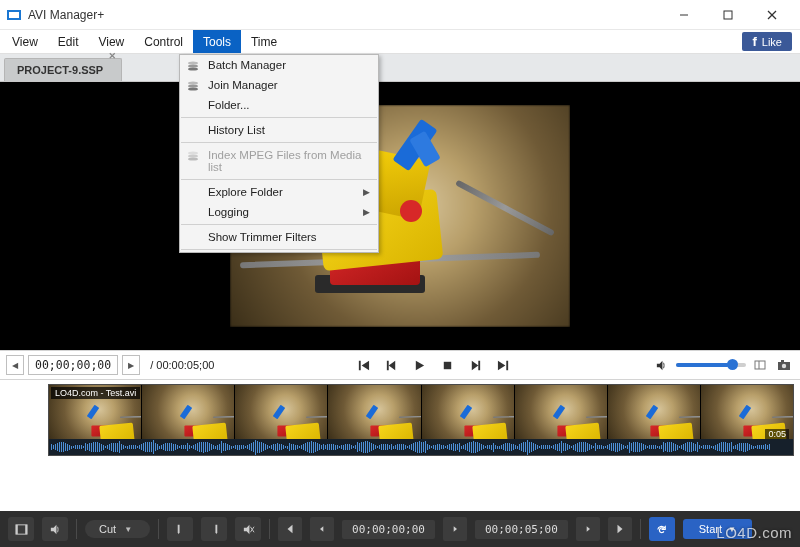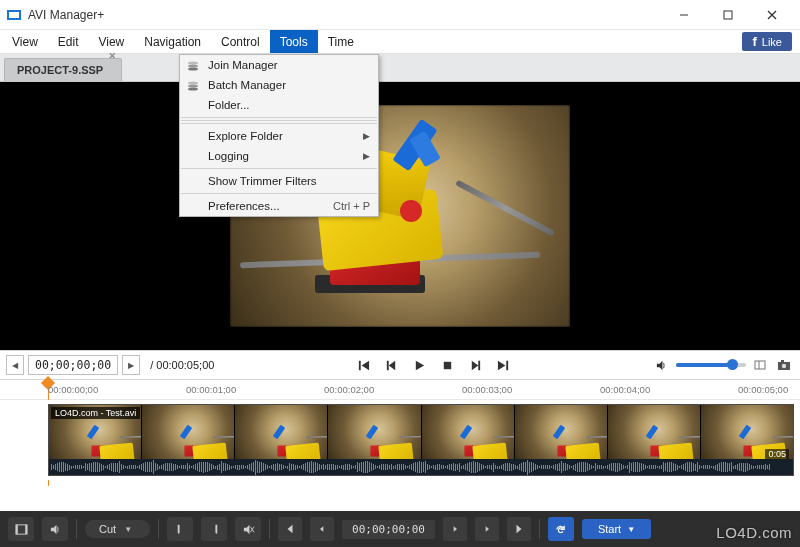--- a/index.html
+++ b/index.html
@@ -120,21 +120,20 @@
         <line x1="1" y1="1" x2="9" y2="9" stroke="#333" stroke-width="1.2"></line>
         <line x1="9" y1="1" x2="1" y2="9" stroke="#333" stroke-width="1.2"></line>
       </svg>
     </div>
 </div>
 
 <div class="menubar">
   <div class="menu-item">View</div>
   <div class="menu-item">Edit</div>
   <div class="menu-item">View</div>
-  <div class="menu-item">Navigation</div>
   <div class="menu-item">Control</div>
   <div class="menu-item active">Tools</div>
   <div class="menu-item">Time</div>
   <span class="spacer"></span>
   <div class="fb-like">
     <span class="f">f</span>
     <span>Like</span>
   </div>
 </div>
 
@@ -162,55 +161,64 @@
 
 <div class="dropdown">
   <div class="dd-item">
     <span class="dd-icon">
         <svg viewBox="0 0 14 14">
           <ellipse cx="7" cy="4" rx="5" ry="1.6" fill="#bbb"></ellipse>
           <ellipse cx="7" cy="7" rx="5" ry="1.6" fill="#999"></ellipse>
           <ellipse cx="7" cy="10" rx="5" ry="1.6" fill="#777"></ellipse>
         </svg>
       </span>
-    <span>Join Manager</span>
+    <span>Batch Manager</span>
   </div>
   <div class="dd-item">
     <span class="dd-icon">
         <svg viewBox="0 0 14 14">
           <ellipse cx="7" cy="4" rx="5" ry="1.6" fill="#bbb"></ellipse>
           <ellipse cx="7" cy="7" rx="5" ry="1.6" fill="#999"></ellipse>
           <ellipse cx="7" cy="10" rx="5" ry="1.6" fill="#777"></ellipse>
         </svg>
       </span>
-    <span>Batch Manager</span>
+    <span>Join Manager</span>
   </div>
   <div class="dd-item">
       <span>Folder...</span>
     </div>
   <div class="dd-sep"></div>
+  <div class="dd-item">
+      <span>History List</span>
+    </div>
   <div class="dd-sep"></div>
+  <div class="dd-item disabled">
+    <span class="dd-icon">
+        <svg viewBox="0 0 14 14">
+          <ellipse cx="7" cy="4" rx="5" ry="1.6" fill="#ddd"></ellipse>
+          <ellipse cx="7" cy="7" rx="5" ry="1.6" fill="#ccc"></ellipse>
+          <ellipse cx="7" cy="10" rx="5" ry="1.6" fill="#bbb"></ellipse>
+        </svg>
+      </span>
+    <span>Index MPEG Files from Media list</span>
+  </div>
   <div class="dd-sep"></div>
   <div class="dd-item">
       <span>Explore Folder</span>
       <span class="arrow">▶</span>
     </div>
   <div class="dd-item">
       <span>Logging</span>
       <span class="arrow">▶</span>
     </div>
   <div class="dd-sep"></div>
   <div class="dd-item">
       <span>Show Trimmer Filters</span>
     </div>
   <div class="dd-sep"></div>
-  <div class="dd-item">
-      <span>Preferences...</span>
-      <span class="shortcut">Ctrl + P</span>
-    </div>
 </div>
 
 <div class="transport">
   <div class="spinbtn">◀</div>
   <div class="time-box">00;00;00;00</div>
   <div class="spinbtn">▶</div>
   <span style="margin-left:6px;">/ 00:00:05;00</span>
   <div class="center">
     <div class="pbtn">
         <svg viewBox="0 0 14 14">
@@ -264,32 +272,20 @@
   <div class="ibtn">
       <svg viewBox="0 0 14 14" width="14" height="14">
         <rect x="1" y="4" width="12" height="8" fill="#555"></rect>
         <circle cx="7" cy="8" r="2.2" fill="#ddd"></circle>
         <rect x="4" y="2" width="3" height="2" fill="#555"></rect>
       </svg>
     </div>
 </div>
 
 <div class="timeline-wrap">
-  <div class="timeline-ruler">
-    <div class="playhead">
-        <div class="diamond"></div>
-        <div class="line"></div>
-      </div>
-    <span class="ruler-tick" style="left:48px">00:00:00;00</span>
-    <span class="ruler-tick" style="left:186px">00:00:01;00</span>
-    <span class="ruler-tick" style="left:324px">00:00:02;00</span>
-    <span class="ruler-tick" style="left:462px">00:00:03;00</span>
-    <span class="ruler-tick" style="left:600px">00:00:04;00</span>
-    <span class="ruler-tick" style="left:738px">00:00:05;00</span>
-  </div>
   <div class="clip-row">
     <div class="clip">
       <div class="clip-label">LO4D.com - Test.avi</div>
       <div class="clip-dur">0:05</div>
       <div class="thumbs" id="thumbs">
           <div class="th">
             <div class="bgblur" style="filter:blur(.5px)"></div>
             <div class="obj o-gray" style="transform:scale(.26) rotate(-2deg);left:-40px;top:28px"></div>
             <div class="obj o-red" style="transform:scale(.28);left:10px;top:26px"></div>
             <div class="obj o-yellow1" style="transform:scale(.28) rotate(-6deg);left:8px;top:14px"></div>
@@ -760,20 +756,21 @@
       <svg viewBox="0 0 12 12" width="8" height="8">
         <path d="M8 2L3 6l5 4z" fill="#ccc"></path>
       </svg>
     </div>
   <div class="bb-time">00;00;00;00</div>
   <div class="bb-play">
       <svg viewBox="0 0 12 12" width="8" height="8">
         <path d="M4 2l5 4-5 4z" fill="#ccc"></path>
       </svg>
     </div>
+  <div class="bb-time">00;00;05;00</div>
   <div class="bb-play">
       <svg viewBox="0 0 12 12" width="8" height="8">
         <path d="M4 2l5 4-5 4z" fill="#ccc"></path>
       </svg>
     </div>
   <div class="bb-play">
       <svg viewBox="0 0 12 12" width="10" height="10">
         <path d="M3 1l6 5-6 5z" fill="#ccc"></path>
       </svg>
     </div>

